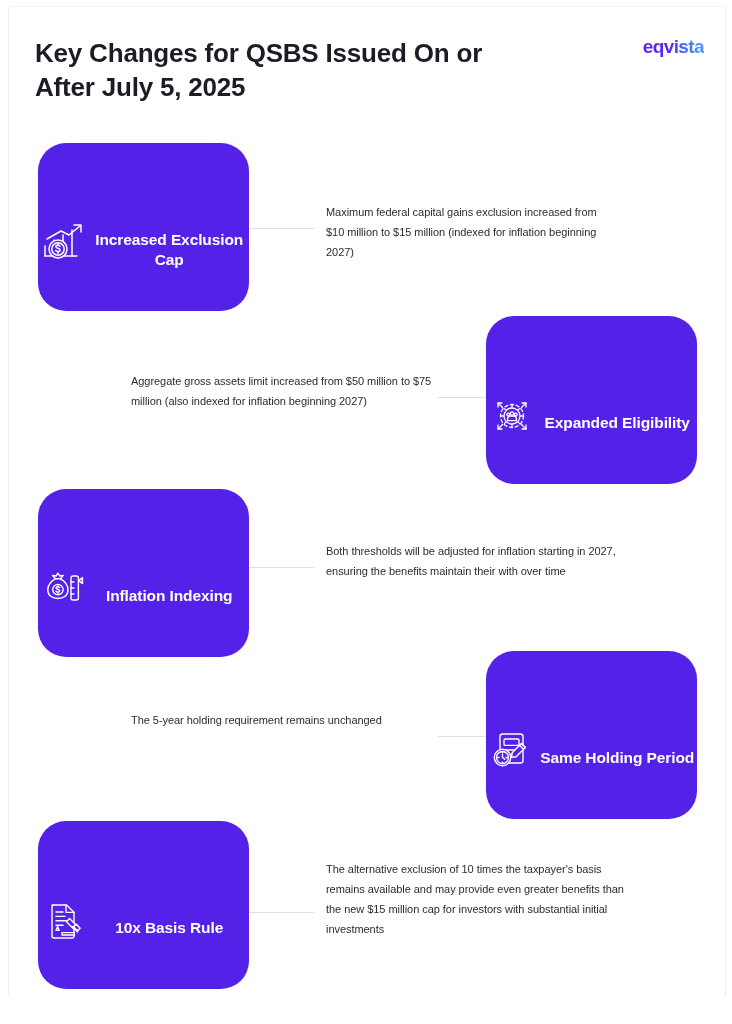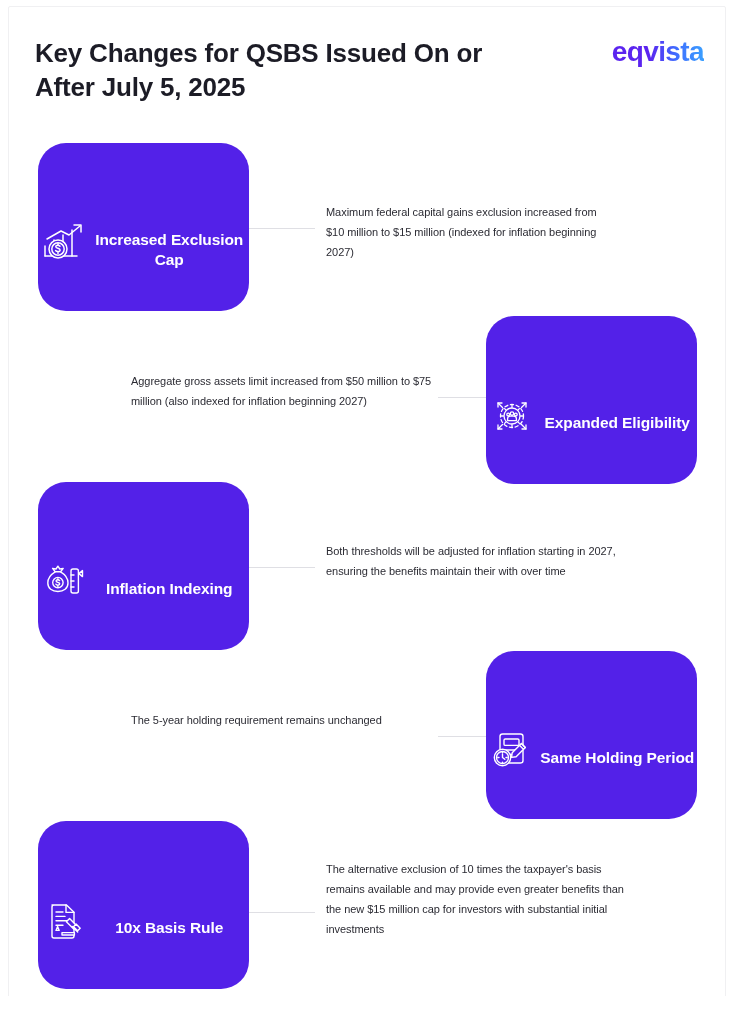--- a/index.html
+++ b/index.html
@@ -39,21 +39,21 @@
     font-size: 26px;
     line-height: 34px;
     font-weight: bold;
     color: #1c1c26;
     letter-spacing: -0.2px;
   }
   .logo {
     position: absolute;
     right: 28px;
     top: 36px;
-    font-size: 28px;
+    font-size: 19px;
     font-weight: bold;
     letter-spacing: -0.6px;
     background: linear-gradient(90deg, #5b24ef 0%, #5b24ef 40%, #3f6dff 70%, #3aa0ff 100%);
     -webkit-background-clip: text;
     background-clip: text;
     color: transparent;
     -webkit-text-fill-color: transparent;
   }
 
   
@@ -161,21 +161,21 @@
           <path d="M9 13V9h4M37 13V9h-4M9 31v4h4M37 31v4h-4"></path>
         </svg>
       </div>
       <div class="card-title">Expanded Eligibility</div>
     </div>
     <div class="connector" style="left:438px;top:85px;width:48px;"></div>
     <div class="desc" style="left:131px;top:59px;width:304px;">Aggregate gross assets limit increased from $50 million to $75 million (also indexed for inflation beginning 2027)</div>
   </div>
 
   <div class="row" style="top:482px;height:170px;">
-    <div class="card card-left" style="top:0;">
+    <div class="card card-left" style="top:7px;">
       <div class="card-icon">
         <svg width="44" height="42" viewBox="0 0 44 42" fill="none" stroke="#ffffff" stroke-width="1.4" stroke-linecap="round" stroke-linejoin="round">
           <path d="M13.2 10.8l-2.6-3.4 3.4.6 1.9-2.8 1.9 2.8 3.4-.6-2.6 3.4"></path>
           <path d="M13.2 10.8c-4.4 2.6-7.4 6.6-7.4 11.1 0 5.3 4.3 8.6 10.1 8.6s10.1-3.3 10.1-8.6c0-4.5-3-8.5-7.4-11.1z"></path>
           <circle cx="15.9" cy="21.6" r="5.2"></circle>
           <path d="M17.6 19.6c-.5-.5-1.1-.8-1.8-.8-1 0-1.7.5-1.7 1.2 0 1.7 3.6.9 3.6 2.8 0 .8-.8 1.3-1.9 1.3-.8 0-1.5-.3-1.9-.9"></path>
           <path d="M15.9 17.6v1.2M15.9 24.4v1.2"></path>
           <rect x="29" y="8" width="7.4" height="24" rx="2"></rect>
           <path d="M29 14h3M29 20h3M29 26h3"></path>
           <path d="M40.5 9.6v6l-3.6-3z"></path>

